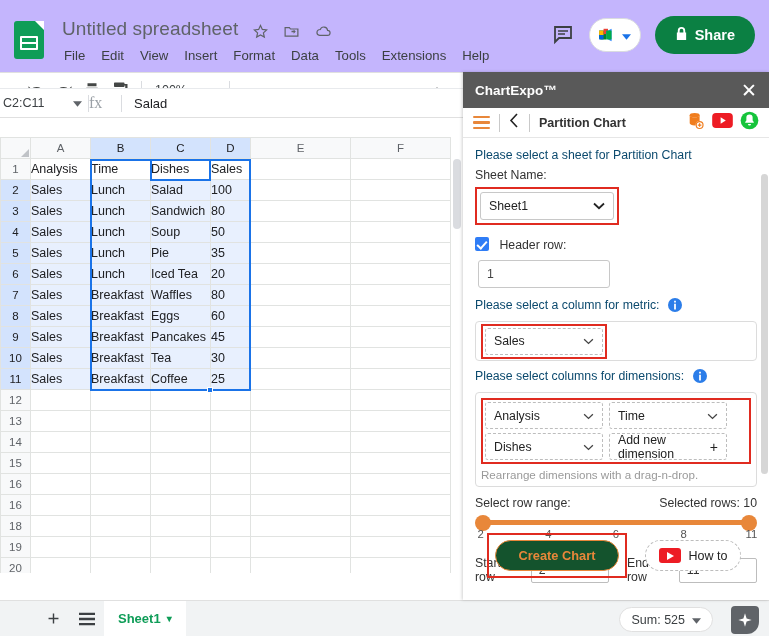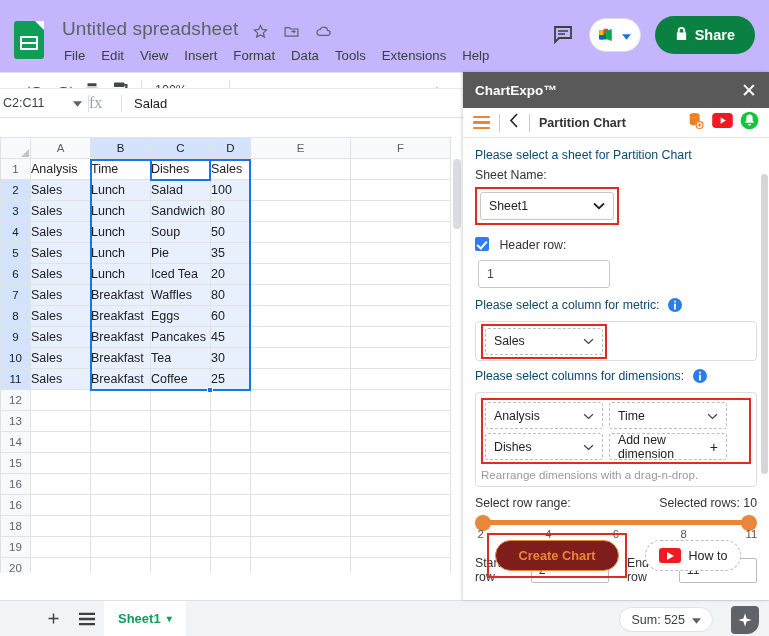--- a/index.html
+++ b/index.html
@@ -200,21 +200,21 @@
   .tick { position: absolute; font-size: 11.3px; color: #555; transform: translateX(-50%); }
 
   .small-input {
     border: 1px solid #bdbdbd; border-radius: 2px; height: 25px; width: 80px;
     display: flex; align-items: center; padding: 0 7px; font-size: 12.3px; color: #333; background: #fff;
   }
 
   .create-btn {
     border: 1px solid #e8873a; border-radius: 16px; height: 31px; width: 124px;
     display: flex; align-items: center; justify-content: center;
-    color: #e8873a; font-size: 12.8px; font-weight: bold; background: #7f1d1d; cursor: pointer;
+    color: #e8873a; font-size: 12.8px; font-weight: bold; background: #14532d; cursor: pointer;
   }
   .howto-btn {
     border: 1px dashed #bdbdbd; border-radius: 16px; height: 31px; width: 96px;
     display: flex; align-items: center; justify-content: center; gap: 8px;
     font-size: 12.5px; color: #222; background: #fff; cursor: pointer;
   }
   .yt-badge { width: 22px; height: 15px; background: #ed1c24; border-radius: 3px; position: relative; }
   .yt-badge::after {
     content: ""; position: absolute; left: 8px; top: 3.5px; width: 0; height: 0;
     border-style: solid; border-width: 4px 0 4px 7px; border-color: transparent transparent transparent #fff;

